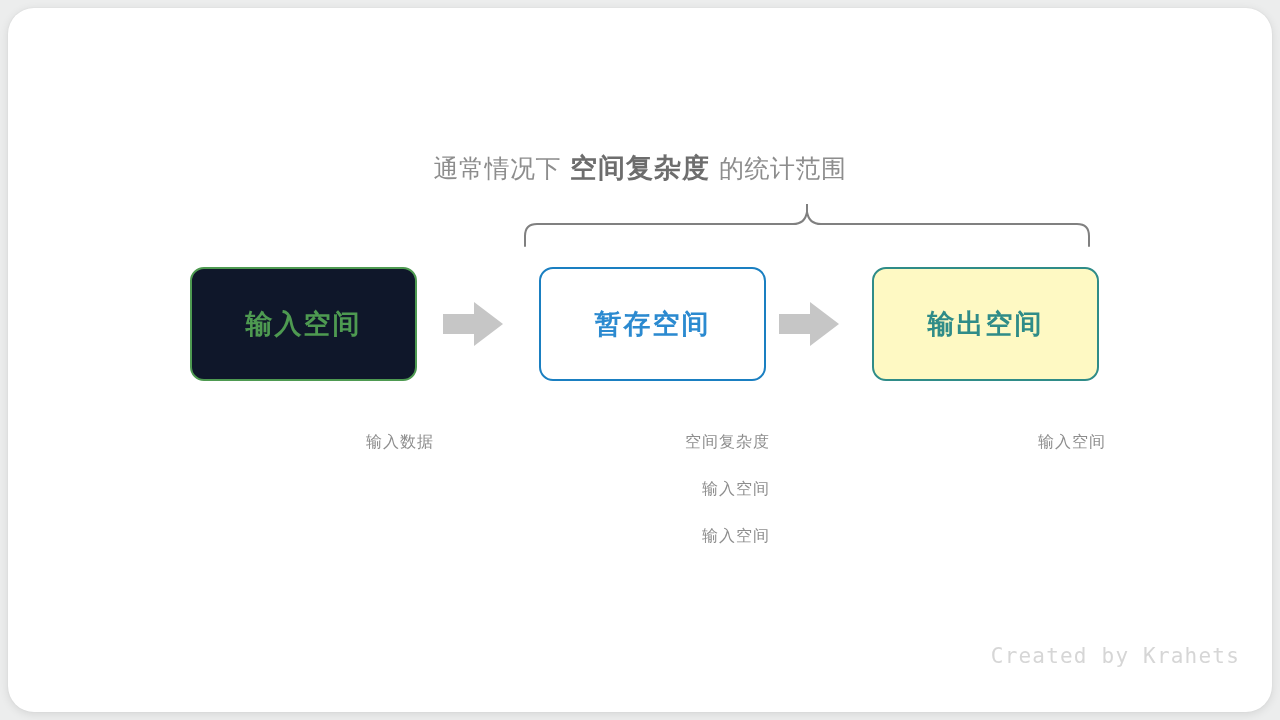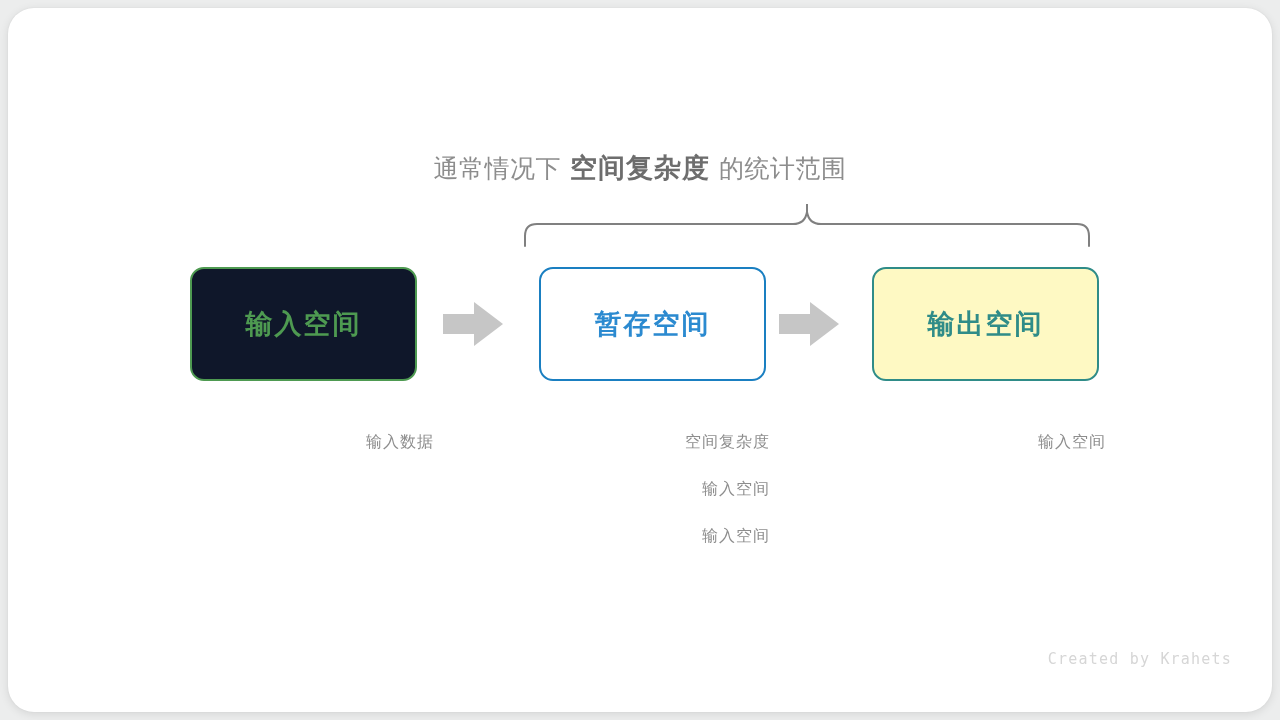--- a/index.html
+++ b/index.html
@@ -129,24 +129,24 @@
     letter-spacing: 1px;
   }
   .caption-col .line { display: block; white-space: nowrap; }
   .cap-input  { left: 174px; }
   .cap-temp   { left: 510px; }
   .cap-output { left: 846px; }
 
   
   .credit {
     position: absolute;
-    right: 48px;
+    right: 40px;
     bottom: 24px;
     font-family: "DejaVu Sans Mono", "Liberation Mono", monospace;
-    font-size: 15px;
+    font-size: 21px;
     color: #d6d6d6;
     letter-spacing: 1.2px;
     white-space: nowrap;
   }
 </style>
 </head>
 <body>
 
 <div id="canvas">
 

